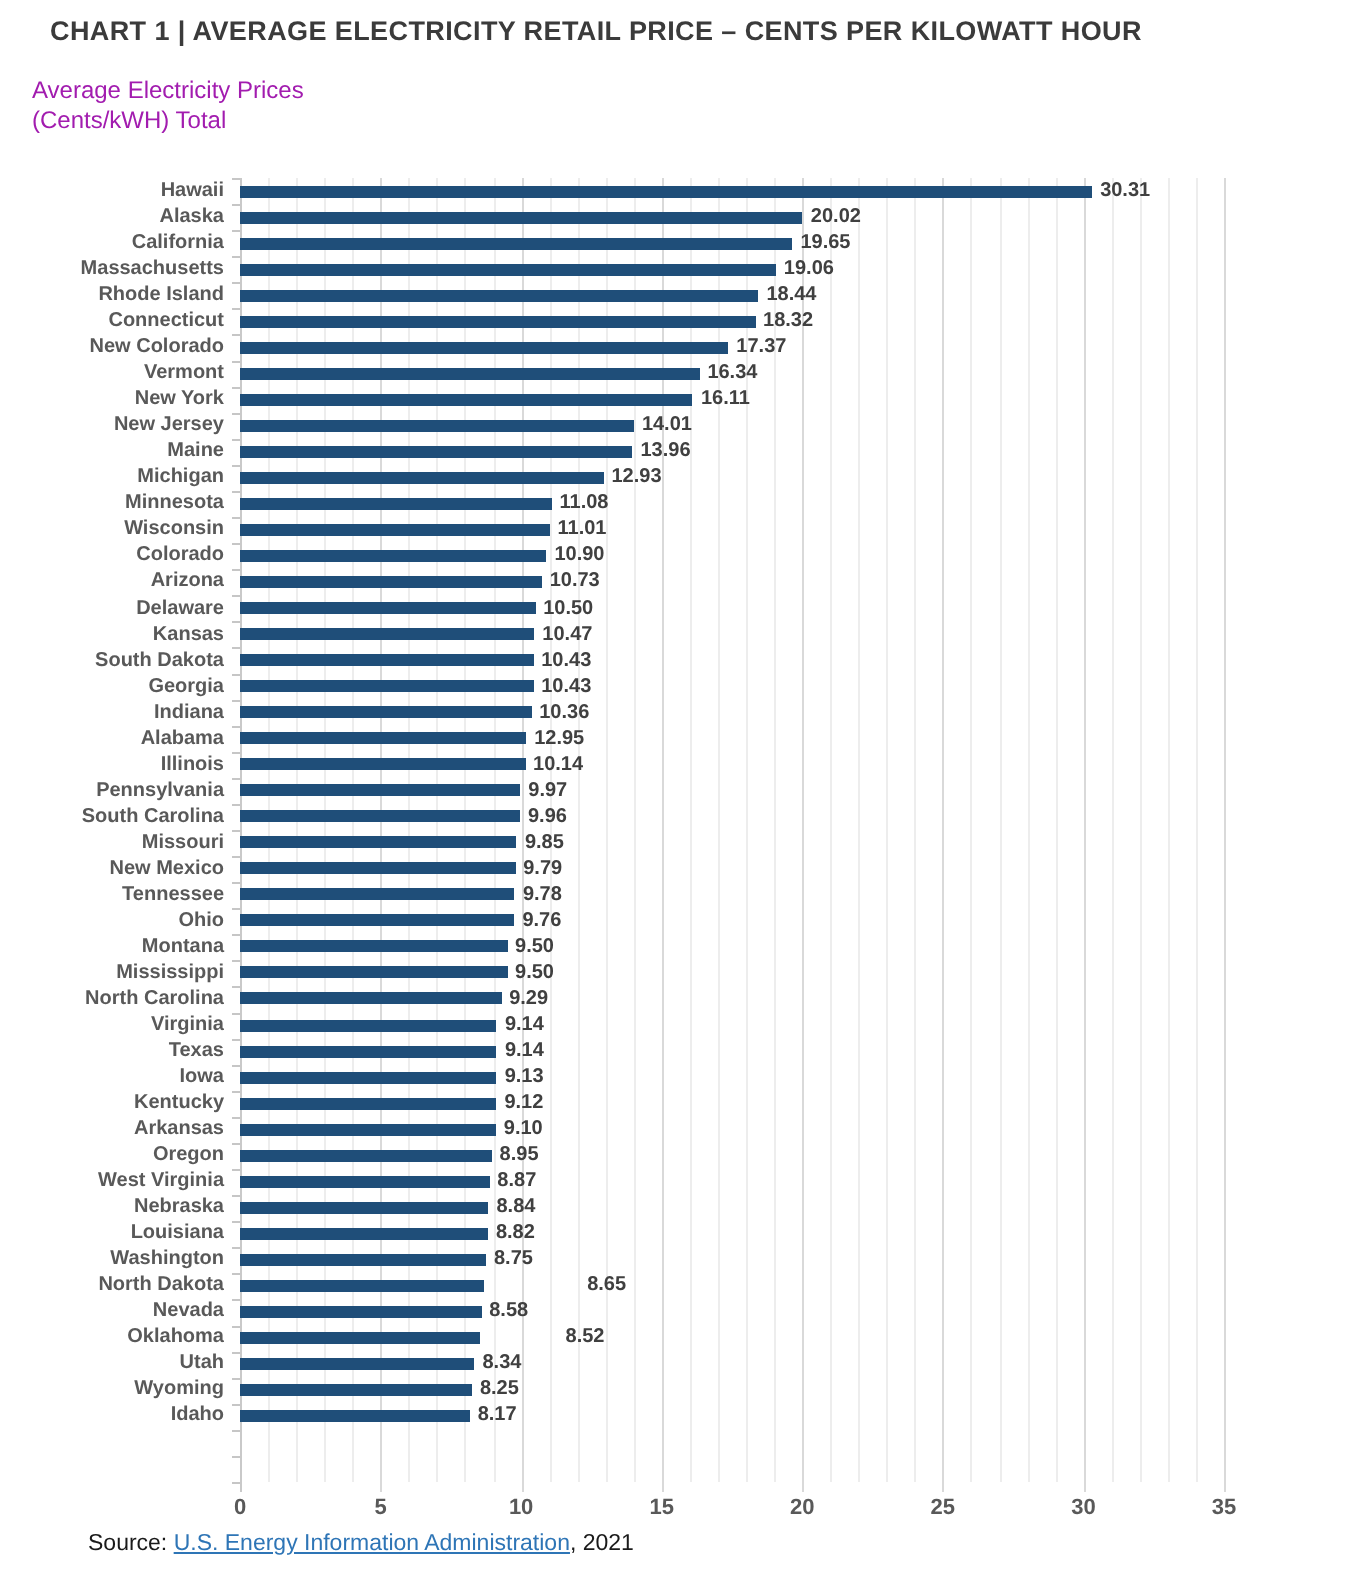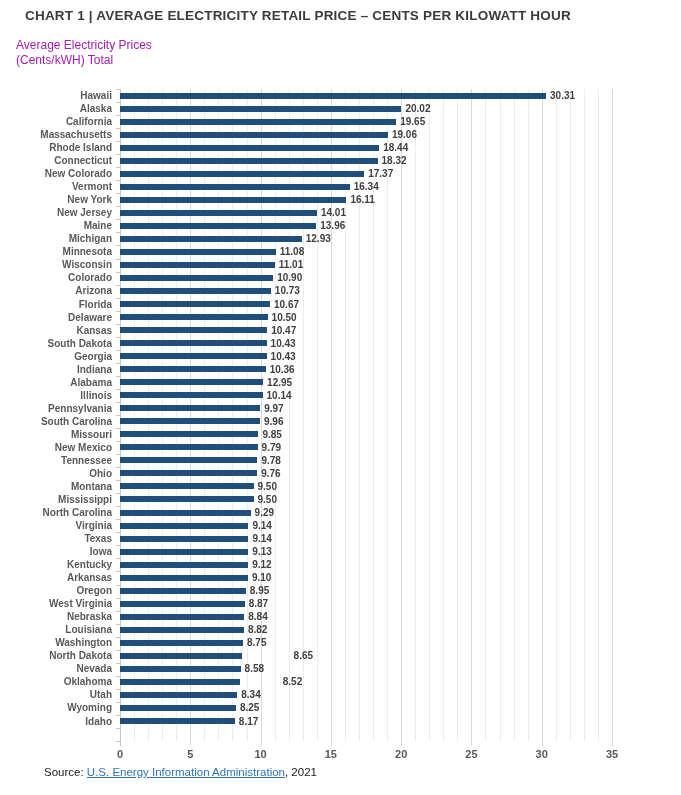--- a/index.html
+++ b/index.html
@@ -169,25 +169,20 @@
           <span class="rowlabel">Colorado</span>
           <div class="bar" style="width: 153.223px; background: rgb(31, 78, 121);"></div>
           <span class="val" style="color: rgb(64, 64, 64);">10.90</span>
         </div>
         <div class="row">
           <span class="rowlabel">Arizona</span>
           <div class="bar" style="width: 150.833px; background: rgb(31, 78, 121);"></div>
           <span class="val" style="color: rgb(64, 64, 64);">10.73</span>
         </div>
         <div class="row">
-          <span class="rowlabel">Florida</span>
-          <div class="bar" style="width: 149.99px; background: rgb(31, 78, 121);"></div>
-          <span class="val" style="color: rgb(64, 64, 64);">10.67</span>
-        </div>
-        <div class="row">
           <span class="rowlabel">Delaware</span>
           <div class="bar" style="width: 147.6px; background: rgb(31, 78, 121);"></div>
           <span class="val" style="color: rgb(64, 64, 64);">10.50</span>
         </div>
         <div class="row">
           <span class="rowlabel">Kansas</span>
           <div class="bar" style="width: 147.178px; background: rgb(31, 78, 121);"></div>
           <span class="val" style="color: rgb(64, 64, 64);">10.47</span>
         </div>
         <div class="row">

